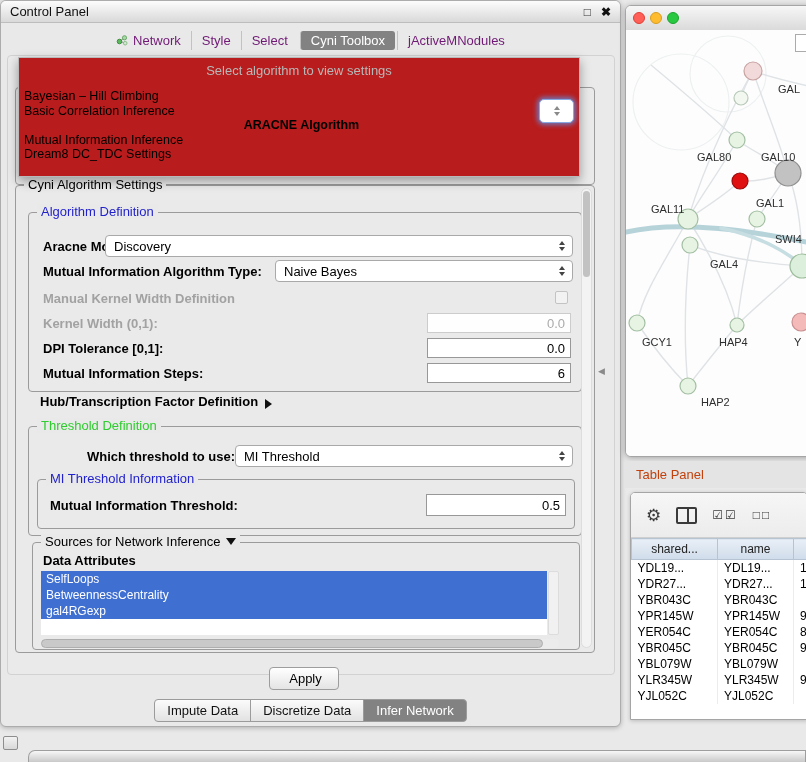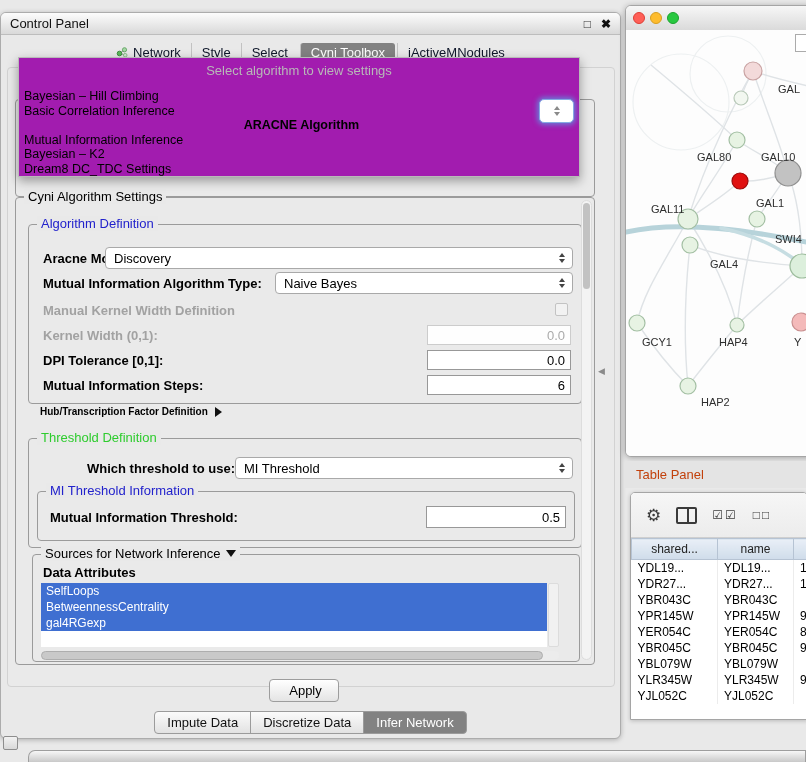--- a/index.html
+++ b/index.html
@@ -8,21 +8,21 @@
   .abs{position:absolute;}
 
   
   .cp-window{background:#e9e9e9;border:1px solid #acacac;border-radius:6px;box-shadow:0 1px 5px rgba(0,0,0,.25);}
   .cp-titlebar{position:absolute;left:0;right:0;top:0;height:22px;background:linear-gradient(#fcfcfc,#d9d9d9);border-bottom:1px solid #bdbdbd;border-radius:5px 5px 0 0;display:flex;align-items:center;padding:0 9px;box-sizing:border-box;}
   .cp-title{font-size:13px;color:#111;}
   .tb-icons{margin-left:auto;display:flex;gap:10px;}
   .tb-ic{font-size:12px;color:#333;line-height:1;}
   .tb-ic.close{font-weight:bold;color:#111;}
   .cp-tabs{position:absolute;left:0;right:0;top:28px;height:22px;display:flex;justify-content:center;align-items:center;}
-  .cp-tab{font-size:13px;color:#0f172a;padding:2px 10px;display:flex;align-items:center;gap:5px;white-space:nowrap;}
+  .cp-tab{font-size:13px;color:#701a75;padding:2px 10px;display:flex;align-items:center;gap:5px;white-space:nowrap;}
   .cp-tab + .cp-tab{border-left:1px solid #c2c2c2;}
   .cp-tab.sel{background:#828282;color:#fff;border-radius:3px;margin:0 2px;}
   .cp-inner{border:1px solid #d2d2d2;border-radius:4px;background:#eaeaea;}
 
   .groupbox{position:absolute;border:1px solid #9b9b9b;border-radius:4px;}
   .gtitle{position:absolute;top:-9px;left:8px;background:#e9e9e9;padding:0 4px;font-size:13px;color:#000;white-space:nowrap;display:flex;align-items:center;}
   .gtitle.blue{color:#2222cc;}
   .gtitle.green{color:#2ecc2e;}
   .gtitle.bold{font-weight:normal;}
   .lbl{position:absolute;font-size:13px;font-weight:bold;white-space:nowrap;color:#000;}
@@ -33,38 +33,38 @@
   .stepper{width:14px;margin-right:3px;display:flex;flex-direction:column;align-items:center;gap:2px;}
   .tri-up{width:0;height:0;border-left:3.5px solid transparent;border-right:3.5px solid transparent;border-bottom:4.5px solid #444;}
   .tri-dn{width:0;height:0;border-left:3.5px solid transparent;border-right:3.5px solid transparent;border-top:4.5px solid #444;}
   .tri-up.g{border-bottom-color:#8a8a8a;} .tri-dn.g{border-top-color:#8a8a8a;}
   .tri-right{width:0;height:0;border-top:5px solid transparent;border-bottom:5px solid transparent;border-left:7px solid #111;display:inline-block;}
   .tri-down{width:0;height:0;border-left:5px solid transparent;border-right:5px solid transparent;border-top:7px solid #111;display:inline-block;margin-left:5px;}
 
   .tfield{position:absolute;box-sizing:border-box;background:#fff;border:1px solid #989898;font-size:13px;text-align:right;padding:0 5px;font-family:inherit;color:#000;outline:none;}
   .tfield.dis{border-color:#cccccc;color:#ababab;background:#fefefe;}
   .checkbox{position:absolute;width:13px;height:13px;box-sizing:border-box;border:1px solid #c3c3c3;background:#f2f2f2;border-radius:2px;}
-  .hub-row{position:absolute;display:flex;align-items:flex-end;gap:7px;font-size:10px;font-weight:bold;color:#000;}
+  .hub-row{position:absolute;display:flex;align-items:flex-end;gap:7px;font-size:13px;font-weight:bold;color:#000;}
 
   .attr-list{position:absolute;background:#fff;overflow:hidden;}
   .attr-item{background:#3f6fd1;color:#fff;font-size:12px;height:16px;line-height:16px;padding-left:5px;white-space:nowrap;}
   .vtrack{position:absolute;background:#f1f1f1;border:1px solid #dcdcdc;box-sizing:border-box;border-radius:2px;}
   .htrack{position:absolute;background:#ececec;border-radius:5px;}
   .hthumb{height:100%;width:97%;background:#c9c9c9;border:1px solid #aeaeae;box-sizing:border-box;border-radius:5px;}
   .scroll-track{position:absolute;background:#f3f3f3;border:1px solid #ddd;border-radius:6px;box-sizing:border-box;}
   .scroll-thumb{position:absolute;left:1px;top:2px;width:7px;height:86px;background:#c2c2c2;border-radius:4px;}
 
   .apply-btn{position:absolute;background:linear-gradient(#ffffff,#e4e4e4);border:1px solid #9d9d9d;border-radius:4px;font-size:13px;font-family:inherit;color:#000;padding-left:9px;}
   .bottom-tabs{position:absolute;display:flex;justify-content:center;}
   .bt-tab{font-size:13px;padding:3px 12px;background:linear-gradient(#fbfbfb,#e2e2e2);border:1px solid #9b9b9b;margin-left:-1px;color:#111;white-space:nowrap;}
   .bt-tab:first-child{border-radius:4px 0 0 4px;margin-left:0;}
   .bt-tab:last-child{border-radius:0 4px 4px 0;}
   .bt-tab.sel{background:#828282;color:#fff;}
 
-  .algo-popup{position:absolute;background:#a21caf;border:1px solid #b9b9b9;box-shadow:0 4px 10px rgba(0,0,0,.35);z-index:50;}
+  .algo-popup{position:absolute;background:#b91c1c;border:1px solid #b9b9b9;box-shadow:0 4px 10px rgba(0,0,0,.35);z-index:50;}
   .popup-placeholder{text-align:center;color:#b8b8b8;font-size:13px;margin-top:5px;}
   #algo-items{position:absolute;left:0;right:0;top:31px;}
   .popup-item{font-size:12.5px;height:14.5px;line-height:14.5px;padding-left:5px;white-space:nowrap;color:#000;}
   .popup-item.bold{font-weight:bold;text-align:center;}
   .combo-stepper-focus{position:absolute;background:#fff;border:1px solid #86a9e4;border-radius:5px;box-shadow:0 0 5px 2px rgba(96,142,224,.8);z-index:60;display:flex;align-items:center;justify-content:center;box-sizing:border-box;}
   .splitter{position:absolute;font-size:9px;color:#8a8a8a;}
 
   
   .net-window{position:absolute;background:#fff;border:1px solid #a5a5a5;border-radius:6px;box-shadow:0 1px 6px rgba(0,0,0,.3);overflow:hidden;}
   .net-titlebar{height:24px;background:linear-gradient(#f7f7f7,#dadada);border-bottom:1px solid #b3b3b3;display:flex;align-items:center;padding-left:7px;gap:5px;}
@@ -89,21 +89,21 @@
   .tp-table td{font-size:12px;height:16px;padding:0 2px 0 6px;border-right:1px solid #ececec;white-space:nowrap;overflow:hidden;color:#000;}
 
   .dock-icon{position:absolute;width:13px;height:12px;border:1px solid #8d8d8d;background:linear-gradient(#f2f2f2,#d8d8d8);border-radius:2px;}
   .bottom-strip{position:absolute;background:linear-gradient(#f7f7f7,#c9c9c9);border:1px solid #9e9e9e;border-bottom:none;border-radius:7px 0 0 0;box-sizing:border-box;}
 </style>
 </head>
 <body>
 
 <div class="stage">
 
-  <div class="cp-window abs" style="left:0;top:12px;width:619px;height:725px;">
+  <div class="cp-window abs" style="left:0;top:0;width:619px;height:725px;">
     <div class="cp-titlebar">
       <span class="cp-title">Control Panel</span>
       <span class="tb-icons">
         <span class="tb-ic">□</span>
         <span class="tb-ic close">✖</span>
       </span>
     </div>
 
     <div class="cp-tabs" id="cp-tabs">
         <div class="cp-tab">
@@ -228,21 +228,20 @@
 
   <div class="splitter" style="left:598px;top:366px;">◀</div>
 
   <div class="algo-popup" style="left:18px;top:57px;width:560px;height:118px;">
     <div class="popup-placeholder">Select algorithm to view settings</div>
     <div id="algo-items">
         <div class="popup-item">Bayesian – Hill Climbing</div>
         <div class="popup-item">Basic Correlation Inference</div>
         <div class="popup-item bold">ARACNE Algorithm</div>
         <div class="popup-item">Mutual Information Inference</div>
-        <div class="popup-item">Bayesian – K2</div>
         <div class="popup-item">Dream8 DC_TDC Settings</div>
       </div>
   </div>
   <div class="combo-stepper-focus" style="left:539px;top:99px;width:35px;height:24px;">
     <span class="stepper" style="margin:0;">
         <i class="tri-up g"></i>
         <i class="tri-dn g"></i>
       </span>
   </div>
 

